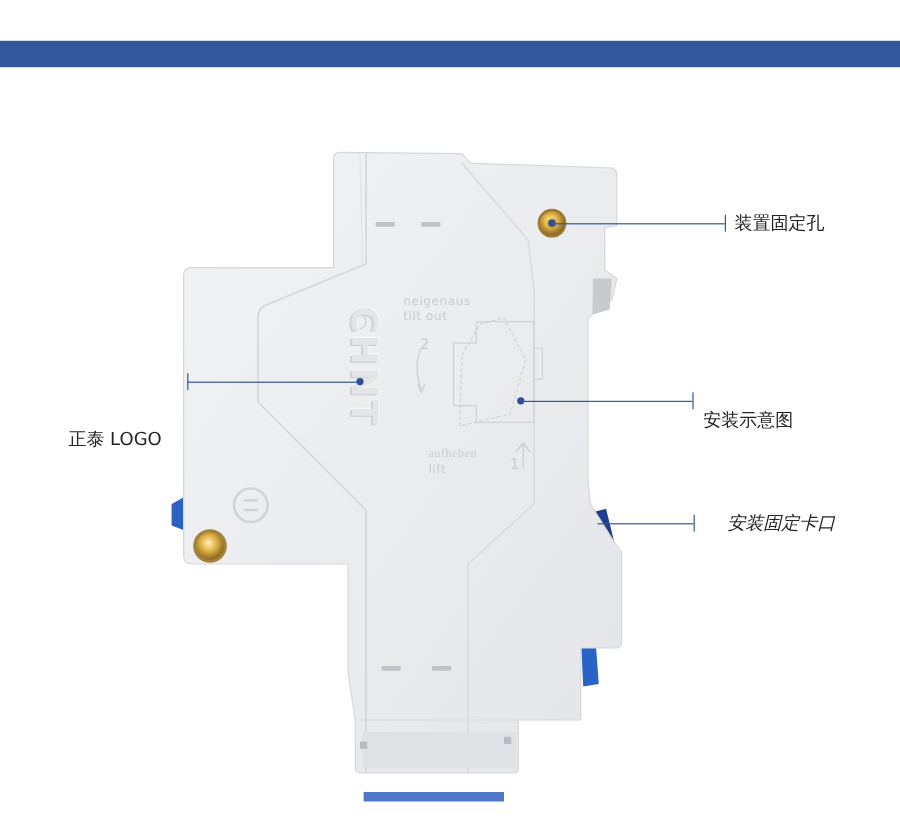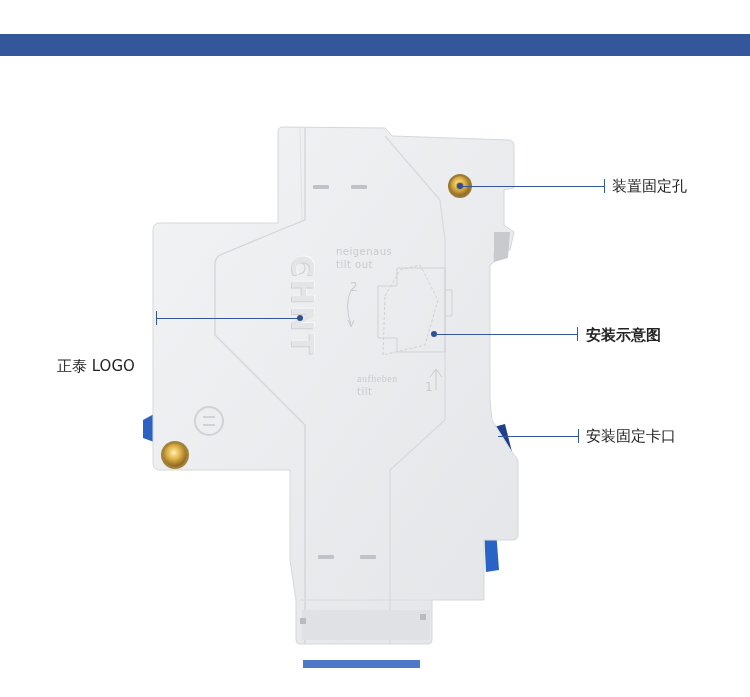--- a/index.html
+++ b/index.html
@@ -74,37 +74,37 @@
   <path d="M348 320 L351 327 L354 320" fill="none" stroke="#c9cbce" stroke-width="1"></path>
   <path d="M436 390 L436 370 M430 377 L436 369 L442 377" fill="none" stroke="#c9cbce" stroke-width="1"></path>
 
   <circle cx="299" cy="268" r="6" fill="none" stroke="#d0d2d5" stroke-width="1.2"></circle>
 </svg>
 
 <div class="emb" style="left:336px;top:246px;">neigenaus</div>
 <div class="emb" style="left:336px;top:259px;">tilt out</div>
 <div class="emb" style="left:350px;top:282px;font-size:12px;">2</div>
 <div class="emb" style="left:357px;top:373px;font-family:Liberation Serif, serif;">aufheben</div>
-<div class="emb" style="left:357px;top:386px;">tilt</div>
+<div class="emb" style="left:357px;top:386px;">lift</div>
 <div class="emb" style="left:425px;top:382px;font-size:12px;">1</div>
 
 <div class="logo">
   <span>CHNT</span>
 </div>
 
 <div class="dot" style="left:457px;top:183px;"></div>
 <div class="line" style="left:461px;top:186px;width:143px;"></div>
 <div class="tick" style="left:604px;top:179px;"></div>
 <div class="label" style="left:612px;top:177px;text-align:right;">装置固定孔</div>
 
 <div class="label" style="left:57px;top:309px;margin-top:48px;">正泰 LOGO</div>
 <div class="tick" style="left:156px;top:311px;"></div>
 <div class="line" style="left:156px;top:318px;width:143px;"></div>
 <div class="dot" style="left:297px;top:315px;"></div>
 
 <div class="dot" style="left:431px;top:331px;"></div>
 <div class="line" style="left:434px;top:334px;width:143px;"></div>
 <div class="tick" style="left:577px;top:327px;"></div>
-<div class="label" style="left:586px;top:326px;font-weight:bold;">安装示意图</div>
+<div class="label" style="left:586px;top:341px;">安装示意图</div>
 
 <div class="line" style="left:498px;top:436px;width:80px;"></div>
 <div class="tick" style="left:578px;top:429px;"></div>
-<div class="label" style="left:586px;top:427px;">安装固定卡口</div>
+<div class="label" style="left:606px;top:427px;font-style:italic;">安装固定卡口</div>
 
 </body></html>

